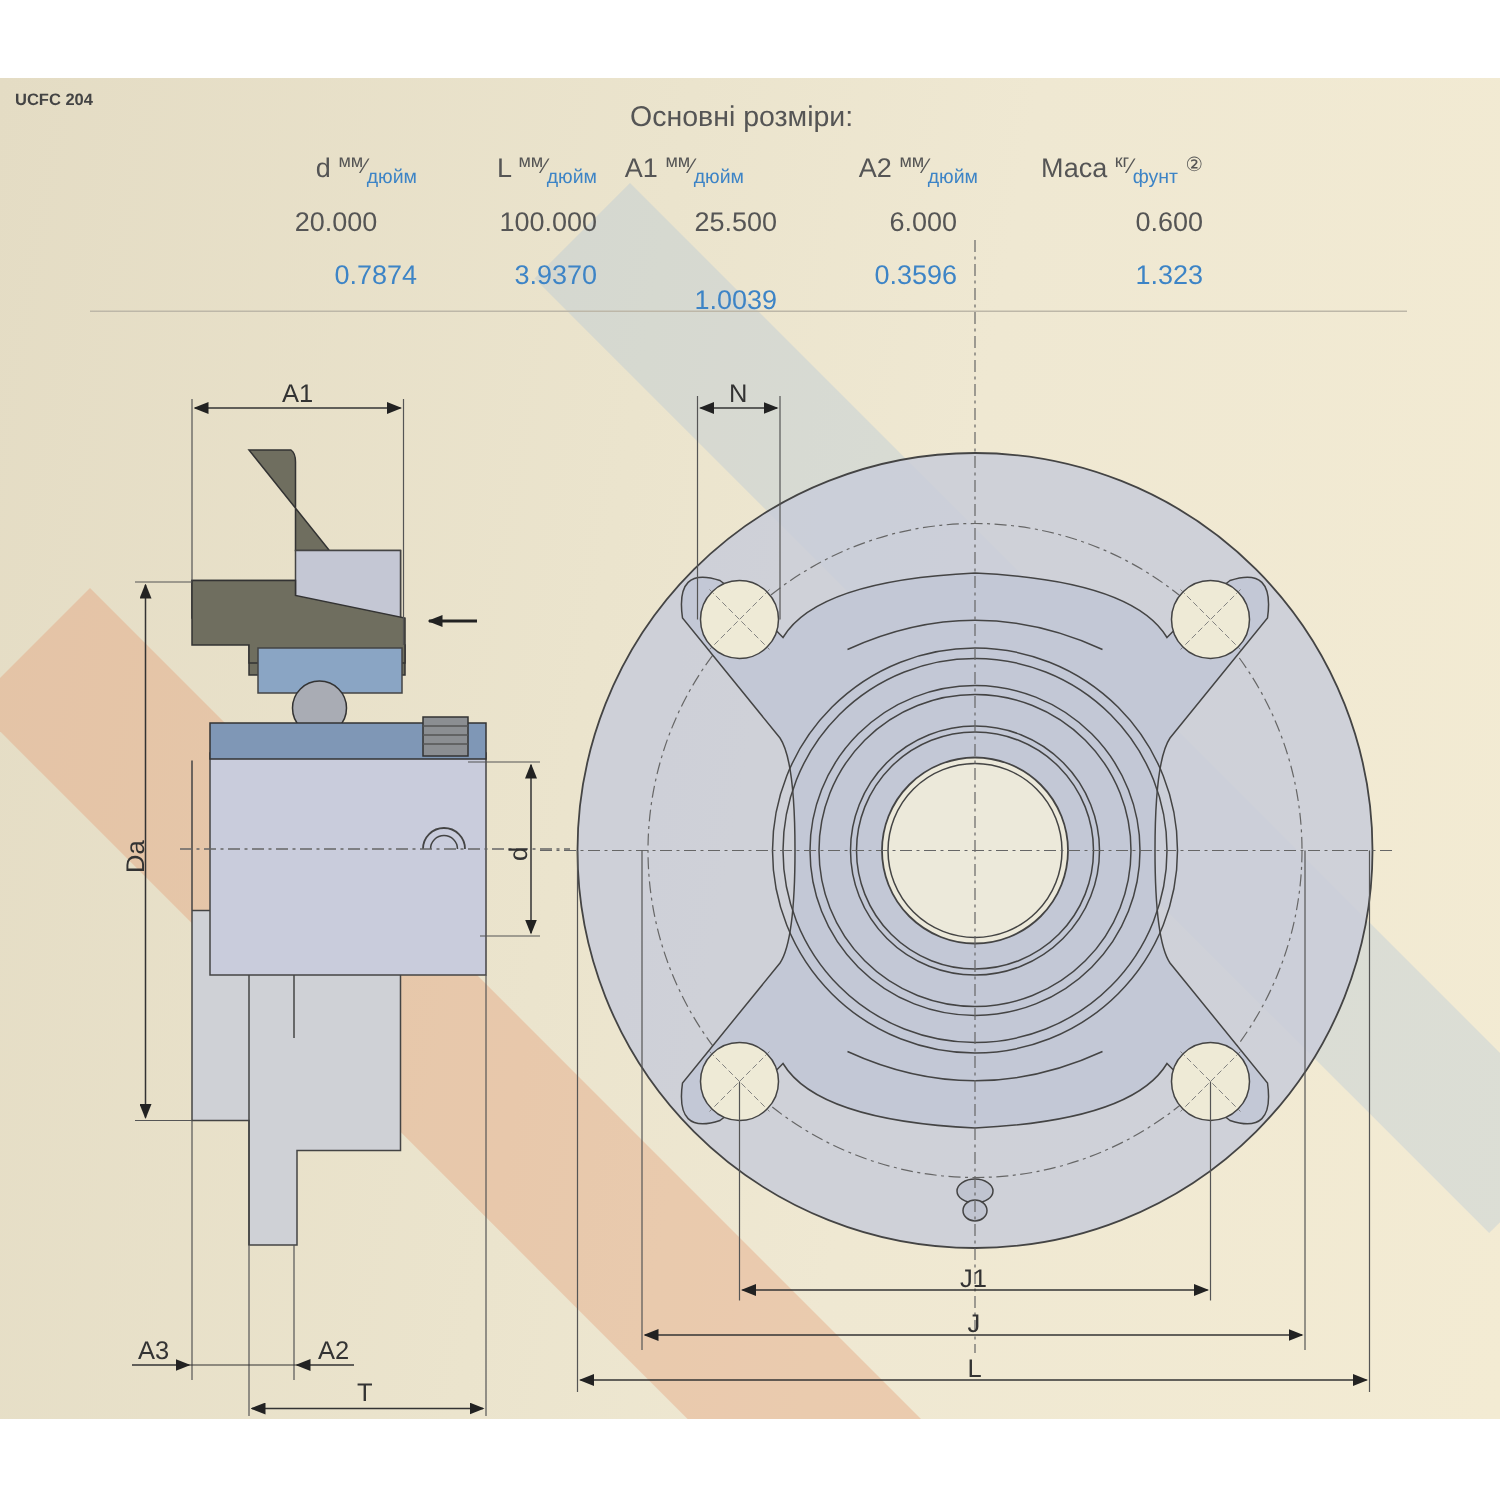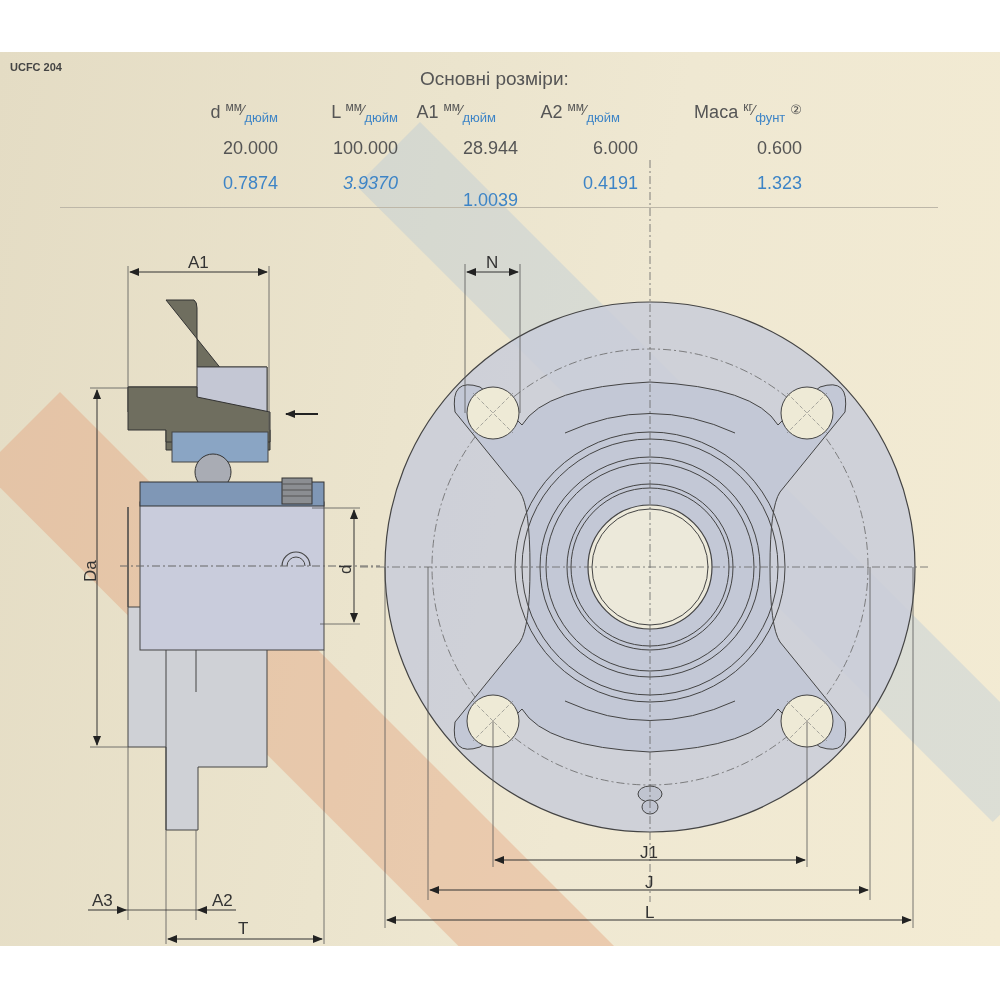--- a/index.html
+++ b/index.html
@@ -39,40 +39,40 @@
     <span class="sup">мм</span><span class="slash">⁄</span><span class="sub">дюйм</span>
   </div>
   <div class="col hdr" style="left:290px;width:108px;">
     <span>L</span>
     <span class="sup">мм</span><span class="slash">⁄</span><span class="sub">дюйм</span>
   </div>
   <div class="col hdr" style="left:388px;width:108px;">
     <span>A1</span>
     <span class="sup">мм</span><span class="slash">⁄</span><span class="sub">дюйм</span>
   </div>
-  <div class="col hdr" style="left:512px;width:108px;">
+  <div class="col hdr" style="left:544px;width:108px;">
     <span>A2</span>
     <span class="sup">мм</span><span class="slash">⁄</span><span class="sub">дюйм</span>
   </div>
   <div class="col hdr" style="left:650px;width:152px;">
     <span>Маса</span>
     <span class="sup">кг</span><span class="slash">⁄</span><span class="sub">фунт</span>
     <span class="circ">②</span>
   </div>
 
-  <div class="col mm" style="left:170px;width:108px;">20.000</div>
+  <div class="col mm" style="left:170px;width:108px;text-align:center;">20.000</div>
   <div class="col mm" style="left:290px;width:108px;">100.000</div>
-  <div class="col mm" style="left:410px;width:108px;">28.944</div>
+  <div class="col mm" style="left:410px;width:108px;">25.500</div>
   <div class="col mm" style="left:530px;width:108px;">6.000</div>
   <div class="col mm" style="left:650px;width:152px;">0.600</div>
 
   <div class="col inch" style="left:170px;width:108px;">0.7874</div>
-  <div class="col inch" style="left:290px;width:108px;font-style:italic;">3.9370</div>
+  <div class="col inch" style="left:290px;width:108px;">3.9370</div>
   <div class="col inch" style="left:410px;width:108px;margin-top:17px;">1.0039</div>
-  <div class="col inch" style="left:530px;width:108px;">0.4191</div>
+  <div class="col inch" style="left:530px;width:108px;">0.3596</div>
   <div class="col inch" style="left:650px;width:152px;">1.323</div>
 
   <div class="divider"></div>
 
   <svg class="drawing" width="1000" height="894" viewBox="0 0 1000 894">
     <defs>
       <marker id="arr" markerWidth="10" markerHeight="8" refX="9" refY="4" orient="auto-start-reverse" markerUnits="userSpaceOnUse">
         <path d="M0,0 L10,4 L0,8 Z" fill="#222"></path>
       </marker>
     </defs>

